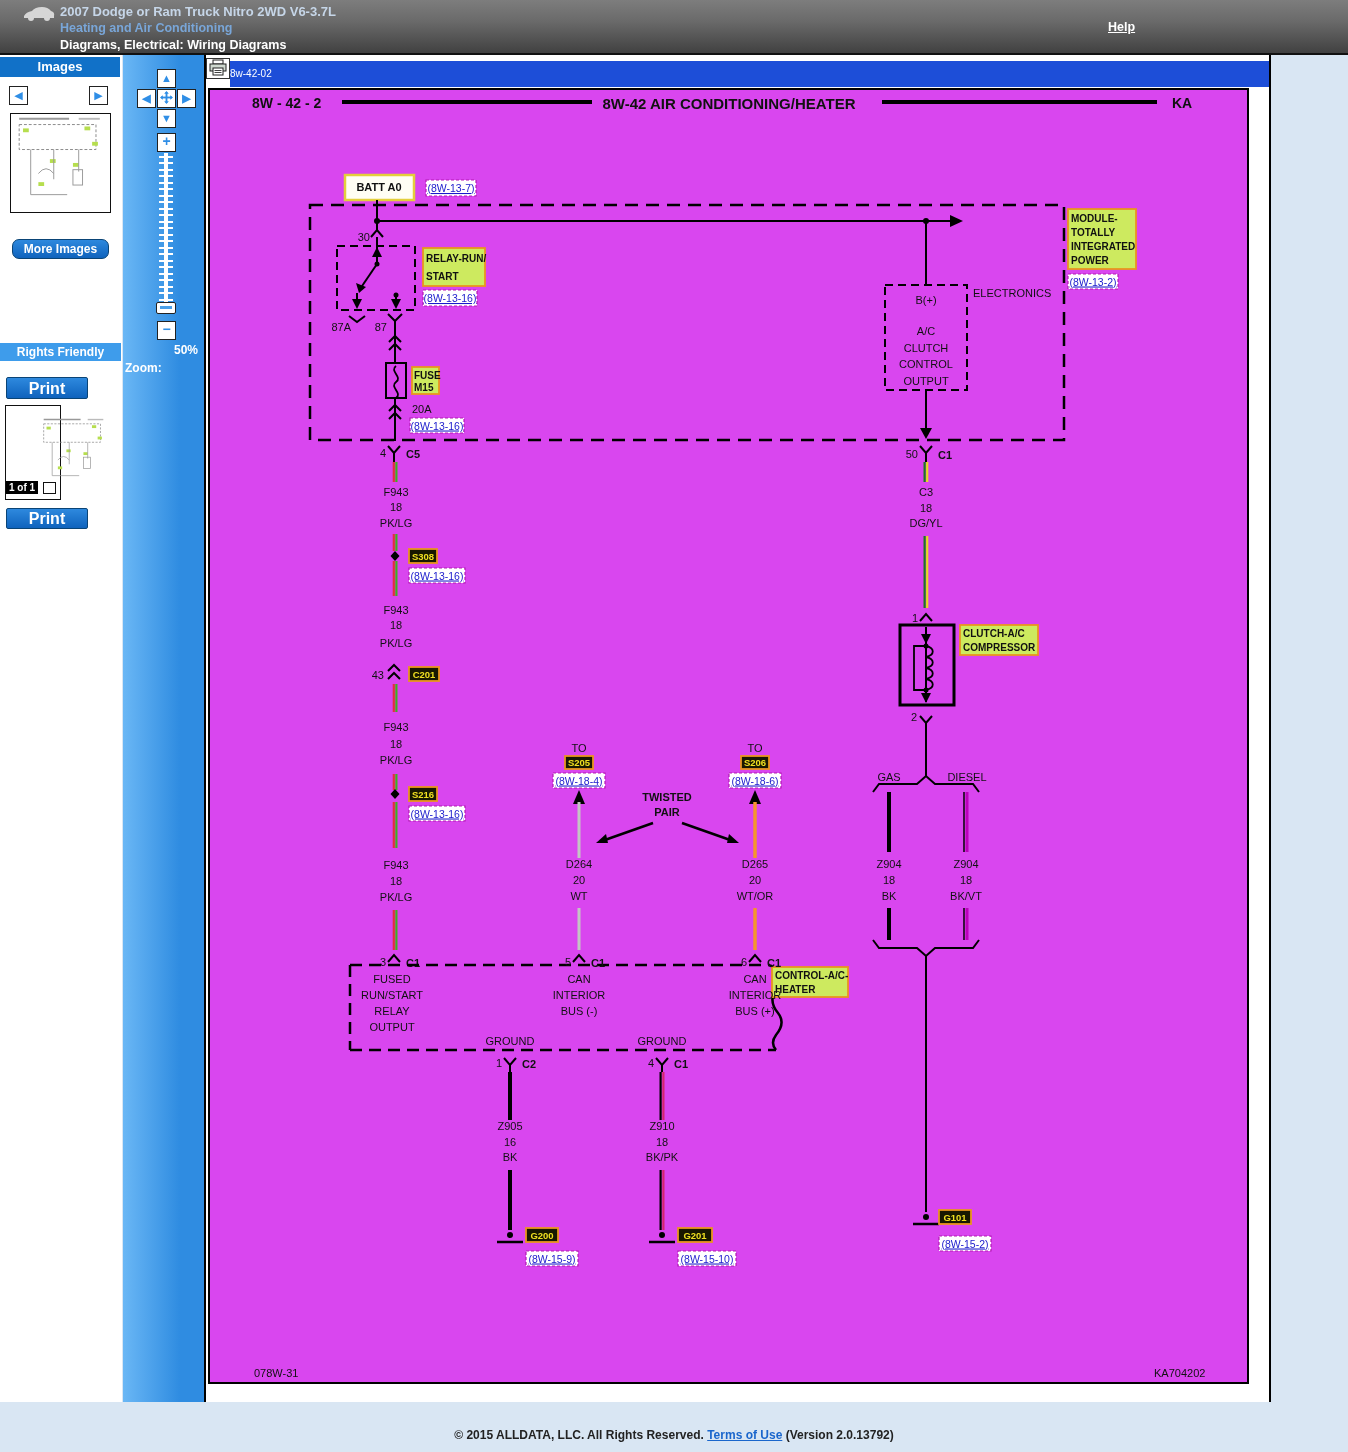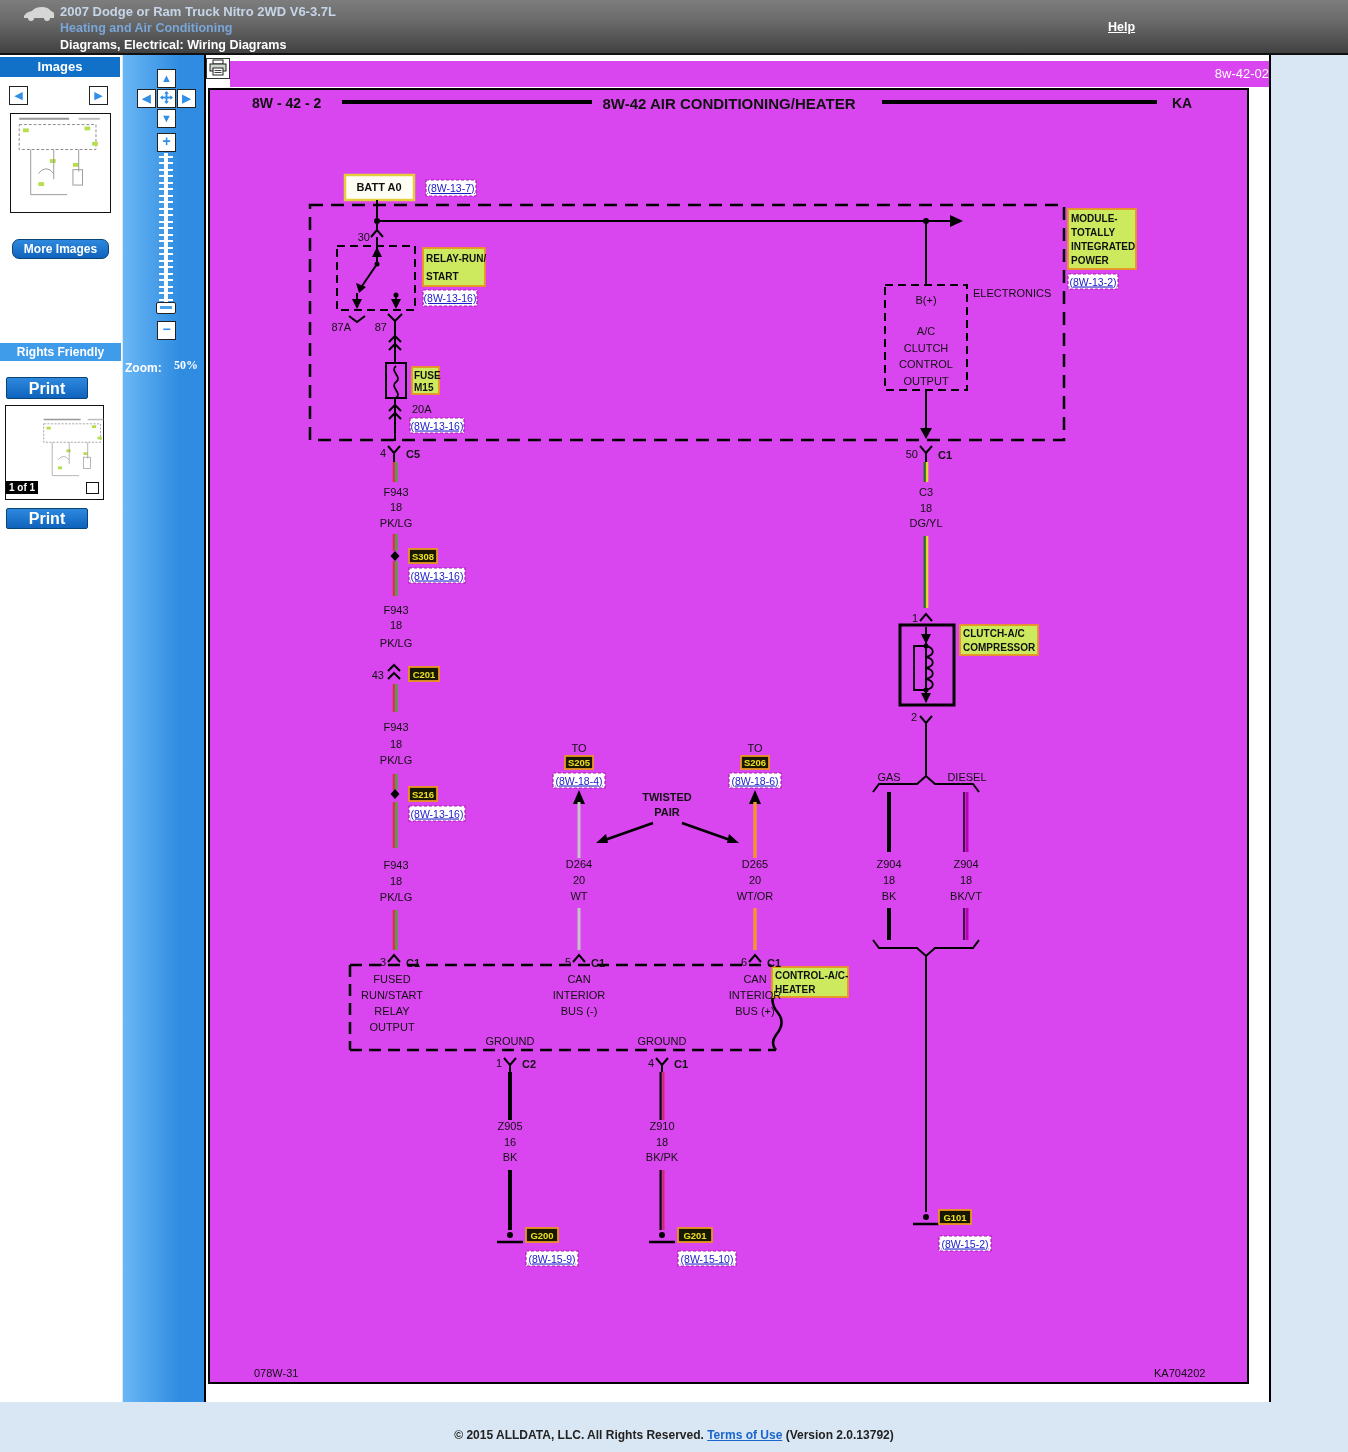--- a/index.html
+++ b/index.html
@@ -40,27 +40,27 @@
            color:#2f8ee6; text-align:center; cursor:pointer; font-weight:bold; }
   .z-arrow { font-size:11px; line-height:16px; }
   .z-pm { font-size:14px; line-height:15px; }
   .slider-bar { position:absolute; left:164px; top:153px; width:4px; height:157px; background:#fff; }
   .slider-rungs { position:absolute; left:159px; top:156px; width:14px; height:148px;
                   background:repeating-linear-gradient(to bottom,#fff 0 2px,rgba(0,0,0,0) 2px 6.5px); }
   .slider-handle { position:absolute; left:156px; top:302px; width:20px; height:12px; background:#fff;
                    border:1px solid #222; border-radius:2px; cursor:pointer; }
   .slider-handle div { margin:3px 3px 0 3px; height:3px; background:#4aa0ea; }
   .zoom-label { position:absolute; left:125px; top:361px; color:#fff; font-weight:bold; font-size:12px; }
-  .zoom-value { position:absolute; left:174px; top:358px; color:#fff; font-weight:bold; font-size:12px;font-family:Liberation Serif, serif; }
+  .zoom-value { position:absolute; left:174px; top:343px; color:#fff; font-weight:bold; font-size:12px; }
 
   
   .main { position:absolute; left:204px; top:55px; width:1067px; height:1347px; background:#fff;
           border-left:2px solid #000; border-right:2px solid #000; }
-  .doc-bar { position:absolute; left:230px; top:61px; width:1039px; height:26px; background:#d946ef;
-             color:#fff; font-size:13px; text-align:right; line-height:26px; }
+  .doc-bar { position:absolute; left:230px; top:61px; width:1039px; height:26px; background:#1d4ed8;
+             color:#fff; font-size:10px; text-align:left; line-height:26px; }
   .printer-box { position:absolute; left:206px; top:58px; width:24px; height:21px; background:#fff;
                  border:1px solid #333; cursor:pointer; }
   .page { position:absolute; left:208px; top:88px; width:1041px; height:1296px; background:#d946ef;
           border:2px solid #000; }
 
   
   svg text { fill:#111; font-family:"Liberation Sans", sans-serif; font-size:11px; }
   .hdr { font-weight:bold; font-size:14px; }
   .hdrT { font-weight:bold; font-size:15px; }
   .bold { font-weight:bold; }
@@ -128,21 +128,21 @@
       <path d="M28,62 q8,-10 16,0" fill="none" stroke="#999"></path>
     </svg>
   </div>
 
   <div class="blue-btn" style="left:12px;top:239px;width:97px;height:20px;line-height:19px;font-size:12px;border-radius:7px;">More Images</div>
 
   <div class="pf-bar">Rights Friendly</div>
 
   <div class="blue-btn" style="left:6px;top:377px;width:82px;height:22px;line-height:21px;">Print Selected</div>
 
-  <div class="thumb" style="left:5px;top:405px;width:99px;height:95px;padding-left:32px;">
+  <div class="thumb" style="left:5px;top:405px;width:56px;height:95px;padding-left:32px;">
     <svg width="71" height="91" viewBox="0 0 100 100">
       <line x1="8" y1="5" x2="60" y2="5" stroke="#999" stroke-width="2"></line>
       <line x1="70" y1="5" x2="92" y2="5" stroke="#bbb" stroke-width="2"></line>
       <rect x="8" y="11" width="80" height="26" fill="none" stroke="#888" stroke-dasharray="3,2"></rect>
       <rect x="12" y="15" width="6" height="4" fill="#b6de4e"></rect>
         <rect x="76" y="13" width="6" height="4" fill="#b6de4e"></rect>
       <rect x="84" y="29" width="6" height="4" fill="#b6de4e"></rect>
         <rect x="40" y="47" width="6" height="4" fill="#b6de4e"></rect>
       <rect x="64" y="51" width="6" height="4" fill="#b6de4e"></rect>
         <rect x="28" y="71" width="6" height="4" fill="#b6de4e"></rect>

